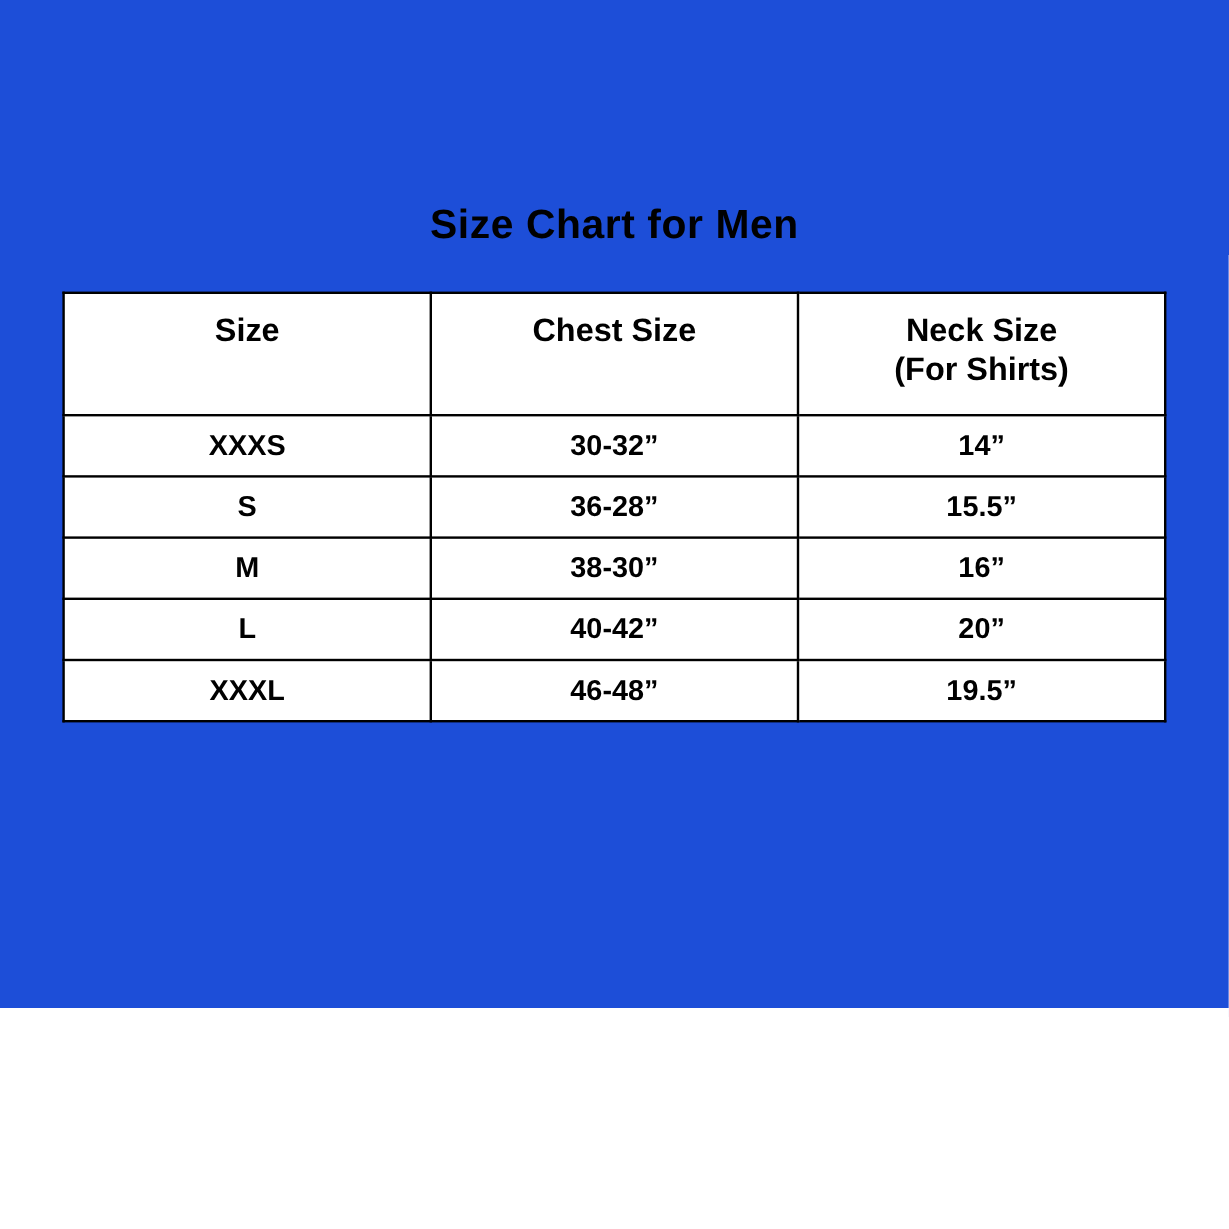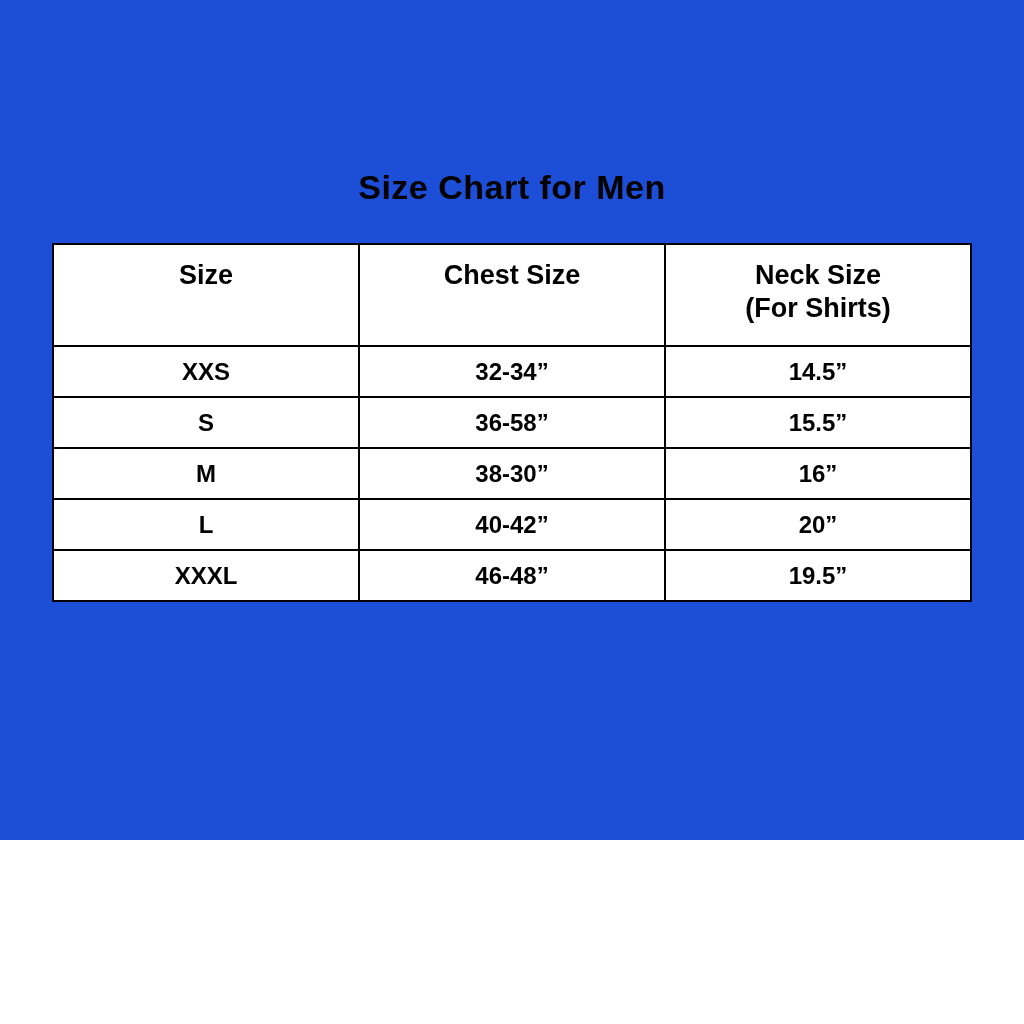--- a/index.html
+++ b/index.html
@@ -75,27 +75,27 @@
           <span>Chest Size</span>
         </th>
         <th>
           <span style="display:block">Neck Size</span>
           <span style="display:block">(For Shirts)</span>
         </th>
       </tr>
     </thead>
     <tbody>
       <tr>
-        <td>XXS</td>
-        <td>32-34”</td>
-        <td>14.5”</td>
+        <td>XXXS</td>
+        <td>30-32”</td>
+        <td>14”</td>
       </tr>
       <tr>
         <td>S</td>
-        <td>36-58”</td>
+        <td>36-28”</td>
         <td>15.5”</td>
       </tr>
       <tr>
         <td>M</td>
         <td>38-30”</td>
         <td>16”</td>
       </tr>
       <tr>
         <td>L</td>
         <td>40-42”</td>

